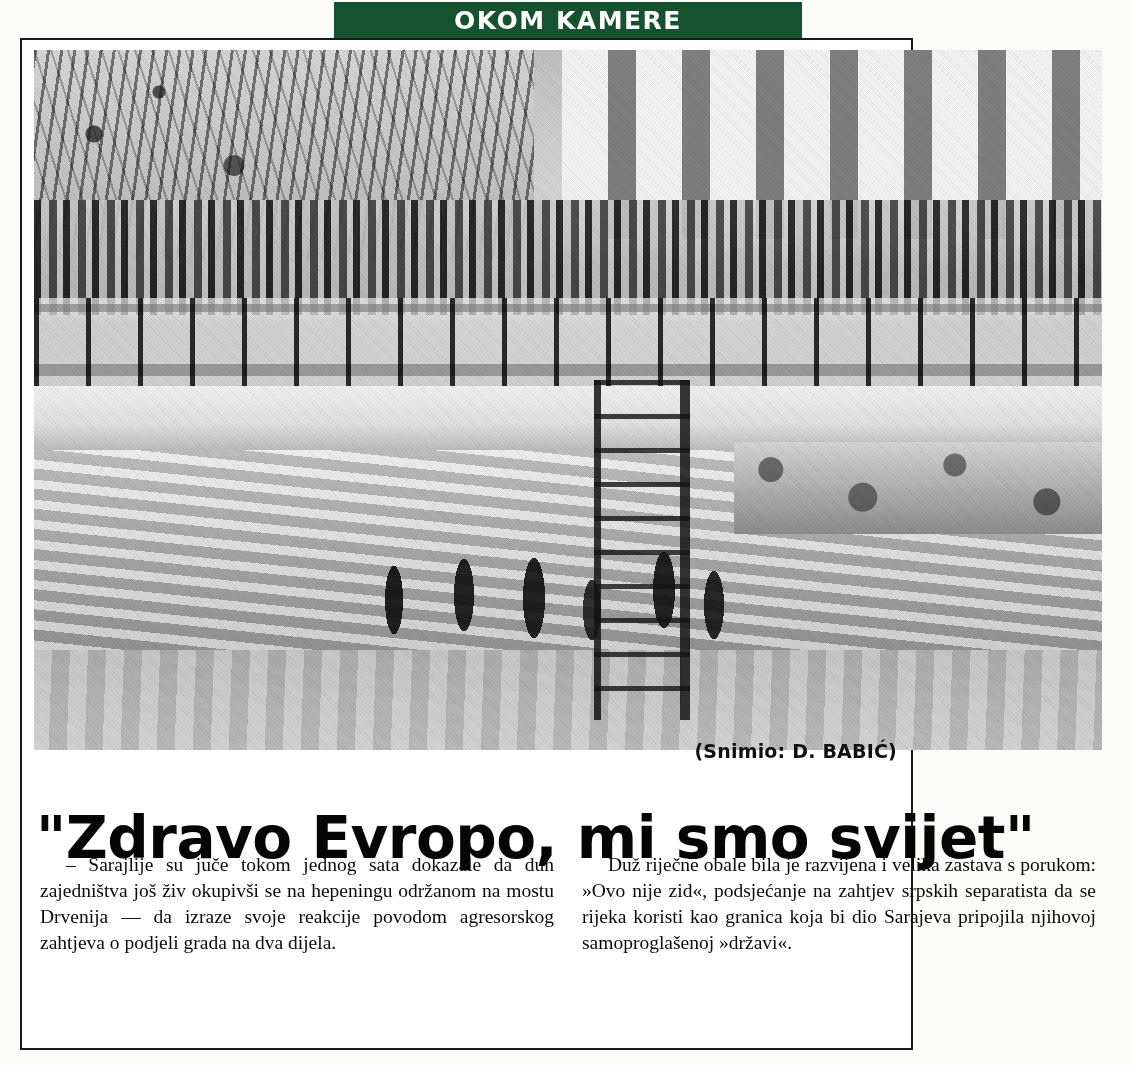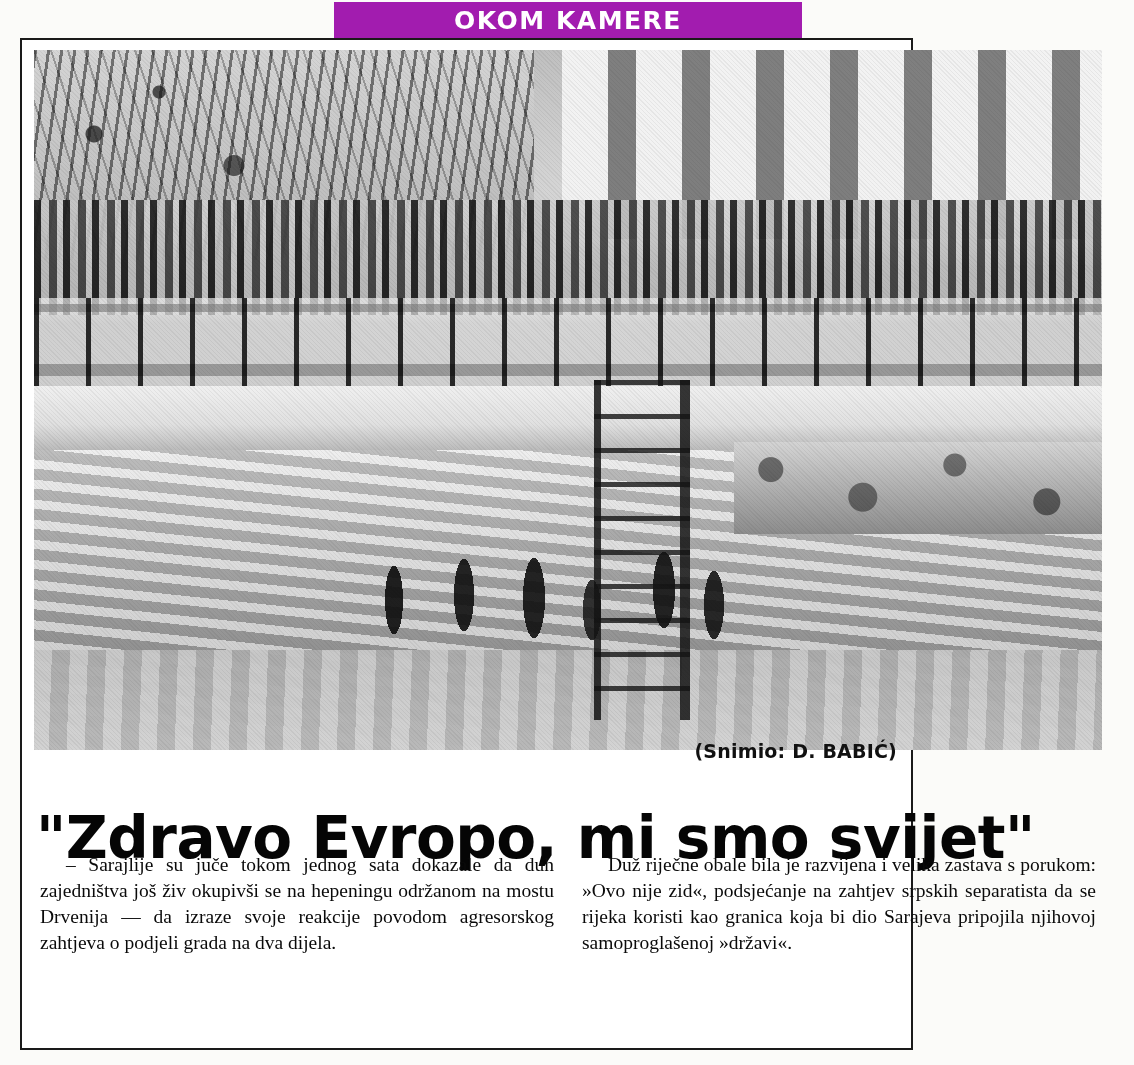--- a/index.html
+++ b/index.html
@@ -30,21 +30,21 @@
     left: 0px;
     width: 1134px;
     height: 46px;
   }
   .kicker-box {
     position: absolute;
     left: 334px;
     top: 2px;
     width: 468px;
     height: 36px;
-    background: #a21caf;
+    background: #14532d;
     display: flex;
     align-items: center;
     justify-content: center;
   }
   .kicker-text {
     color: #ffffff;
     font-weight: bold;
     font-size: 25px;
     letter-spacing: 1.5px;
     font-family: "DejaVu Sans", sans-serif;

